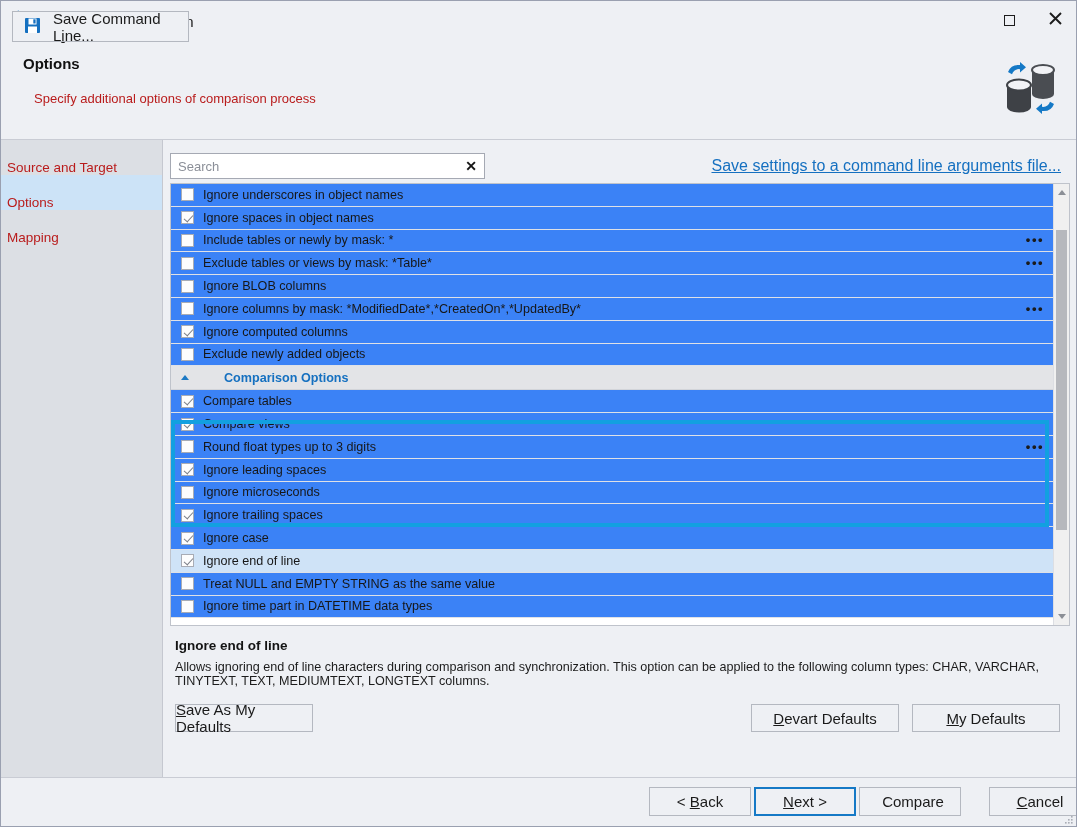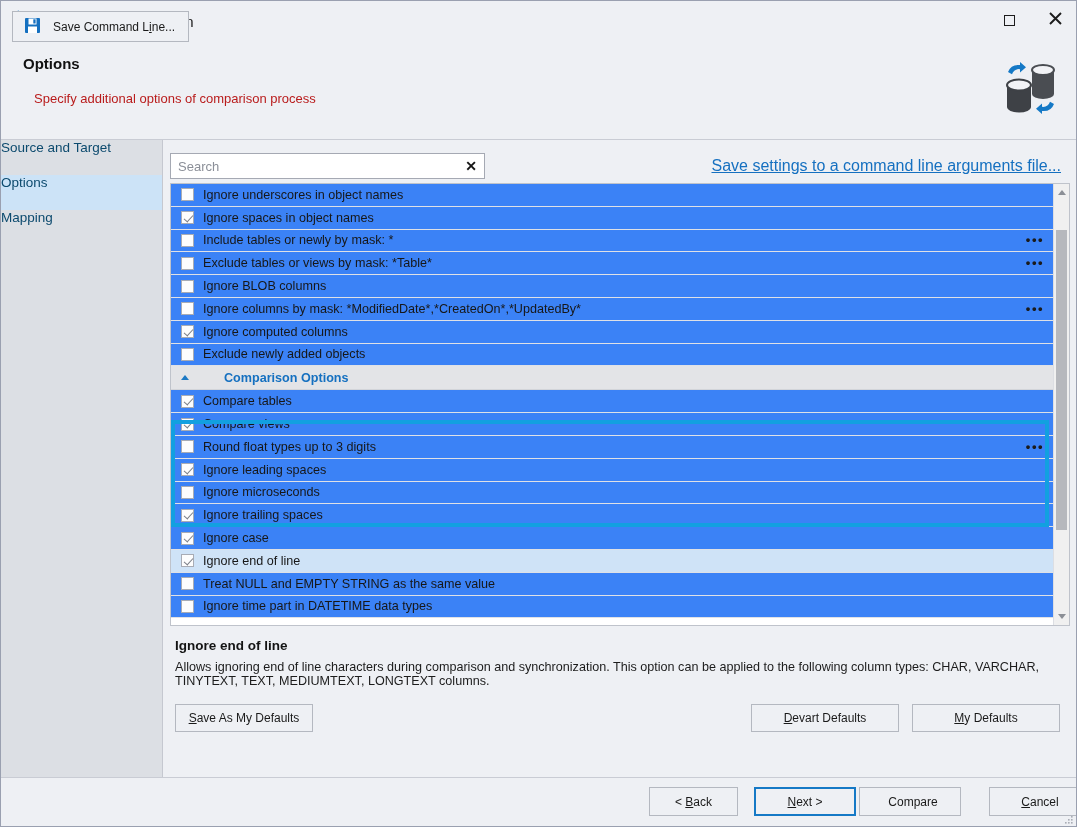--- a/index.html
+++ b/index.html
@@ -75,24 +75,24 @@
   
   .sidebar {
     position: absolute; left: 0; top: 139px;
     width: 162px; height: 637px;
     background: #dcdfe4;
     border-right: 1px solid #c5c8d0;
     box-sizing: border-box;
   }
   .side-item {
     height: 35px;
-    display: flex; align-items: flex-start;
-    padding-left: 0;
+    display: flex; align-items: flex-end;
+    padding-left: 6px;
     font-size: 13.5px;
-    color: #0c4a6e;
+    color: #b91c1c;
     box-sizing: border-box;
   }
   .side-item.active { background: #cce3f7; }
 
   
   .content {
     position: absolute; left: 162px; top: 139px;
     width: 915px; height: 637px;
     background: #eef0f4;
     box-sizing: border-box;
@@ -266,21 +266,21 @@
   }
   .desc-body {
     font-size: 12.6px; color: #1c1c1c; line-height: 14px;
   }
 
   
   .btn {
     background: #eef0f4;
     border: 1px solid #b4b8c0;
     font-family: "Liberation Sans", sans-serif;
-    font-size: 12px;
+    font-size: 15px;
     color: #1a1a1a;
     cursor: pointer;
     box-sizing: border-box;
     display: inline-flex;
     align-items: center;
     justify-content: center;
   }
   .btn u { text-decoration: underline; }
   .btn-saveasdefaults {
     position: absolute; left: 12px; top: 564px;
@@ -305,21 +305,21 @@
   }
   .btn-savecmd {
     position: absolute; left: 11px; top: 10px;
     width: 177px; height: 31px;
     justify-content: flex-start;
     padding-left: 11px;
     gap: 12px;
   }
   .btn-back {
     position: absolute; left: 648px; top: 786px;
-    width: 89px; height: 29px;
+    width: 102px; height: 29px;
   }
   .btn-next {
     position: absolute; left: 753px; top: 786px;
     width: 102px; height: 29px;
     border: 2px solid #1579c6;
   }
   .btn-compare {
     position: absolute; left: 858px; top: 786px;
     width: 102px; height: 29px; padding-left: 6px;
   }

